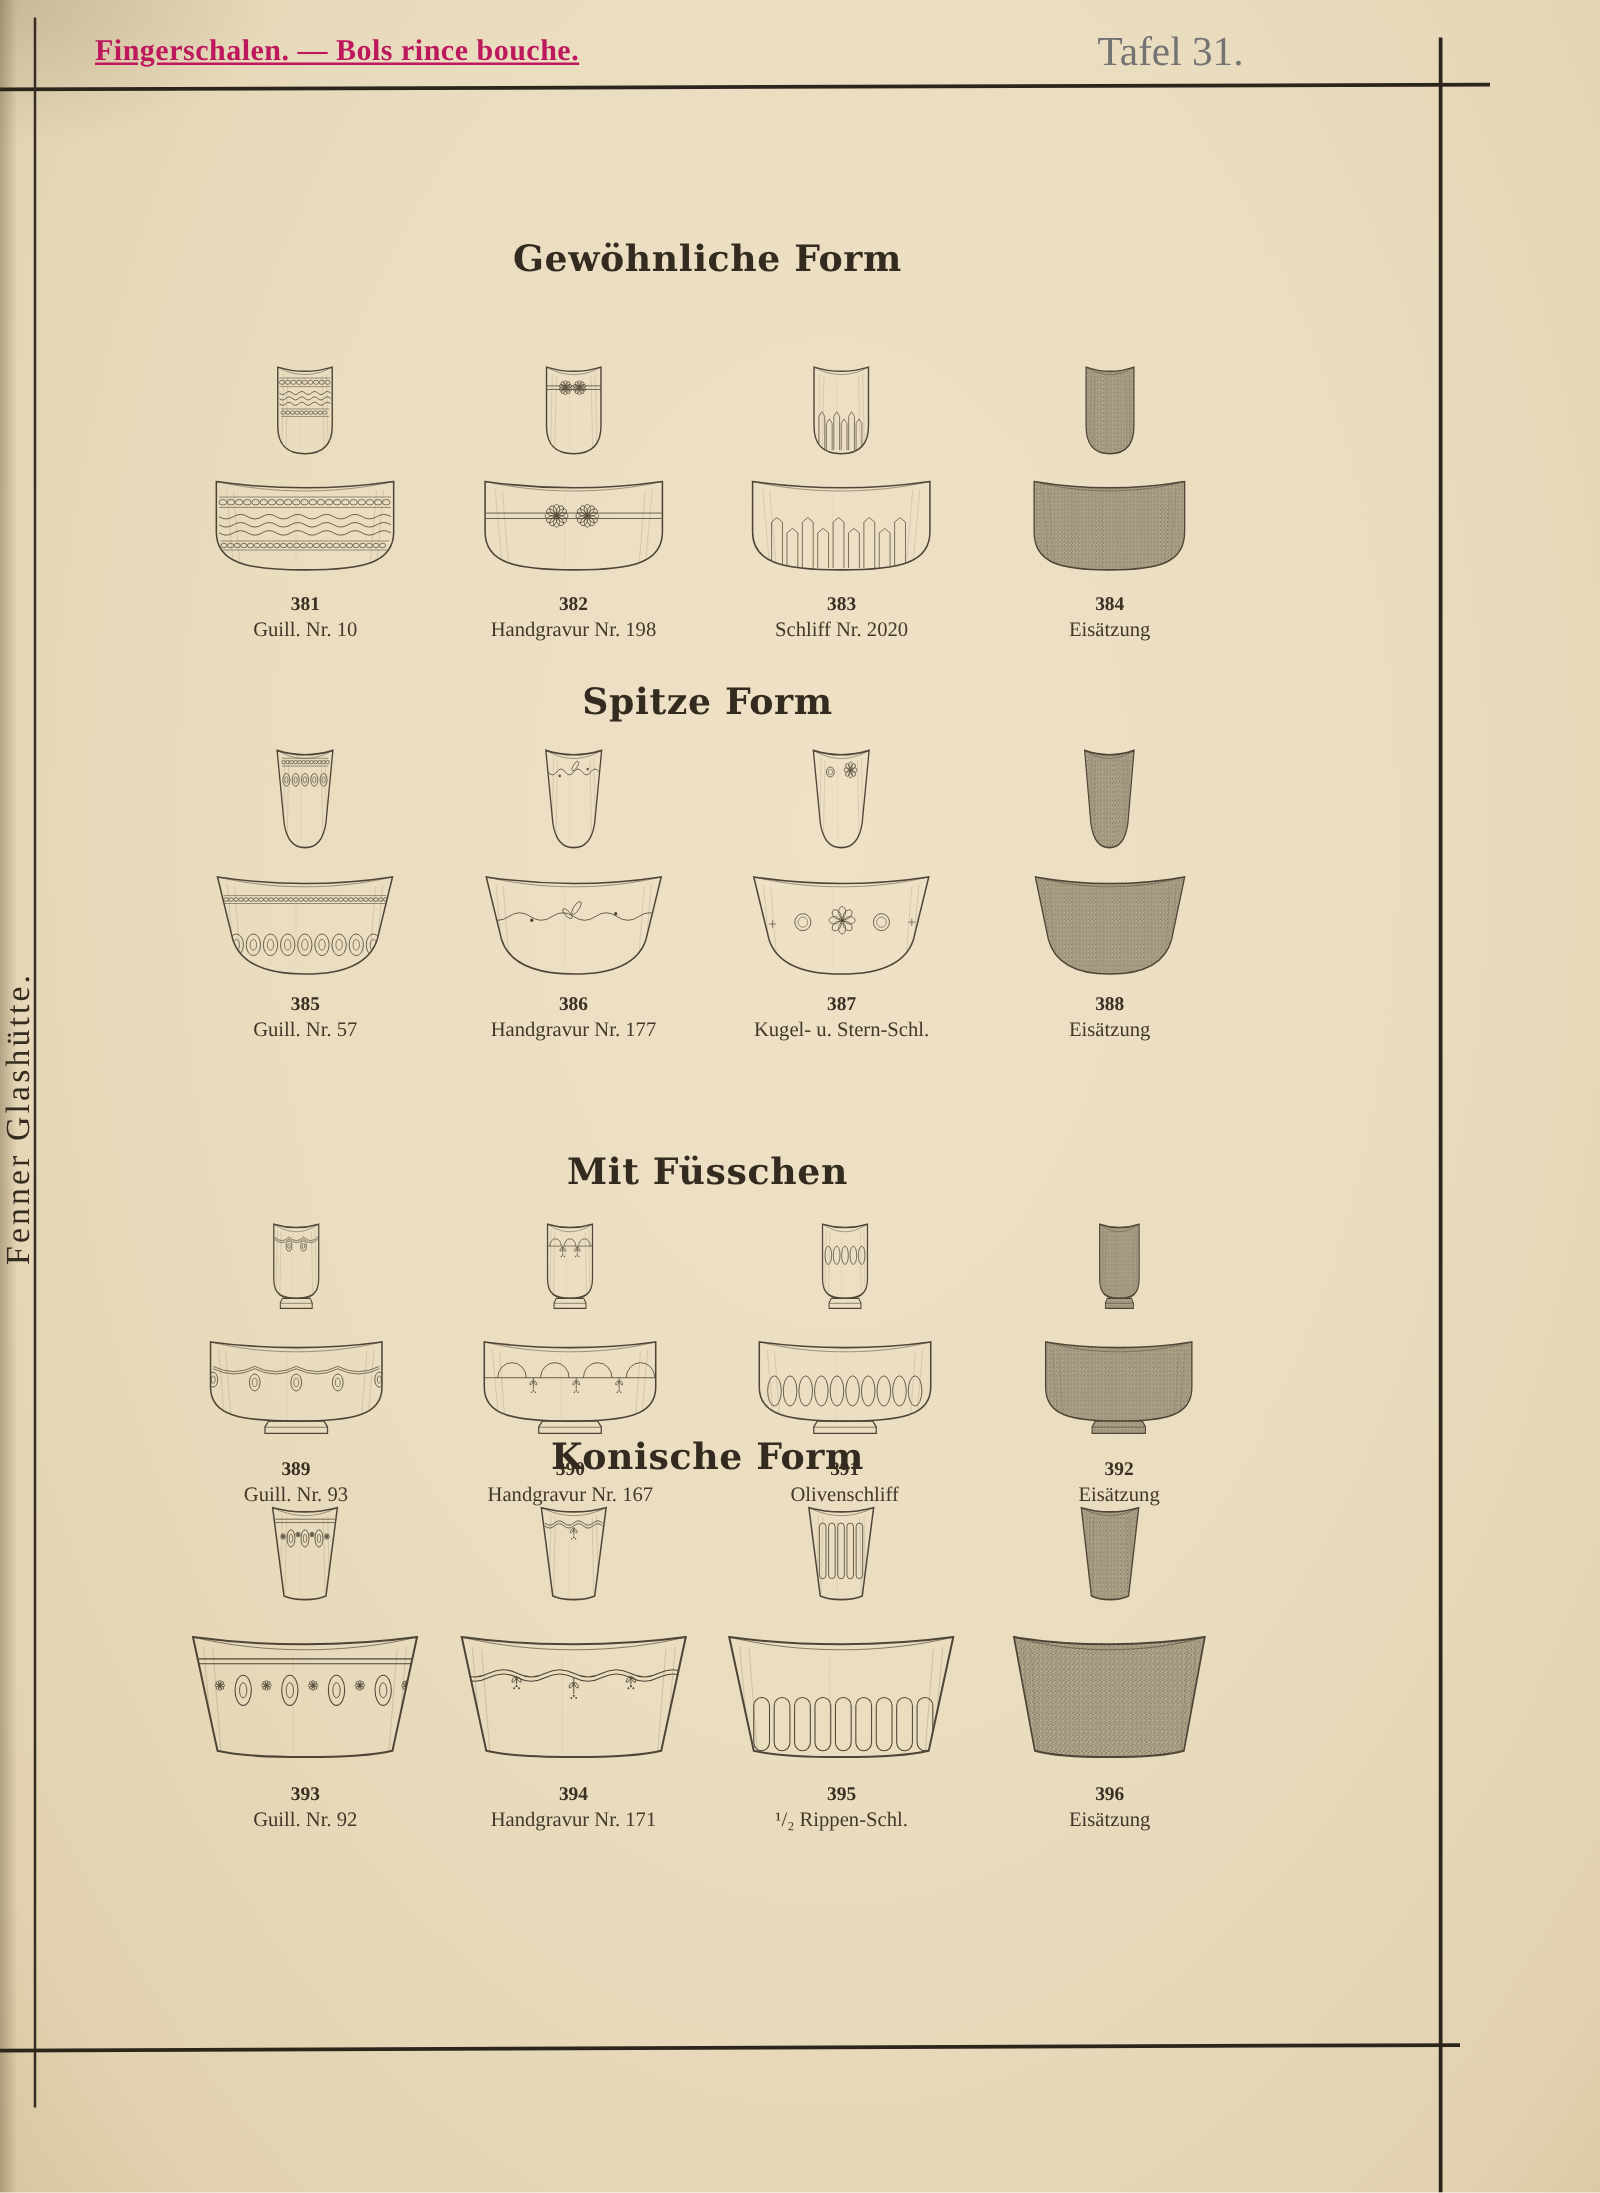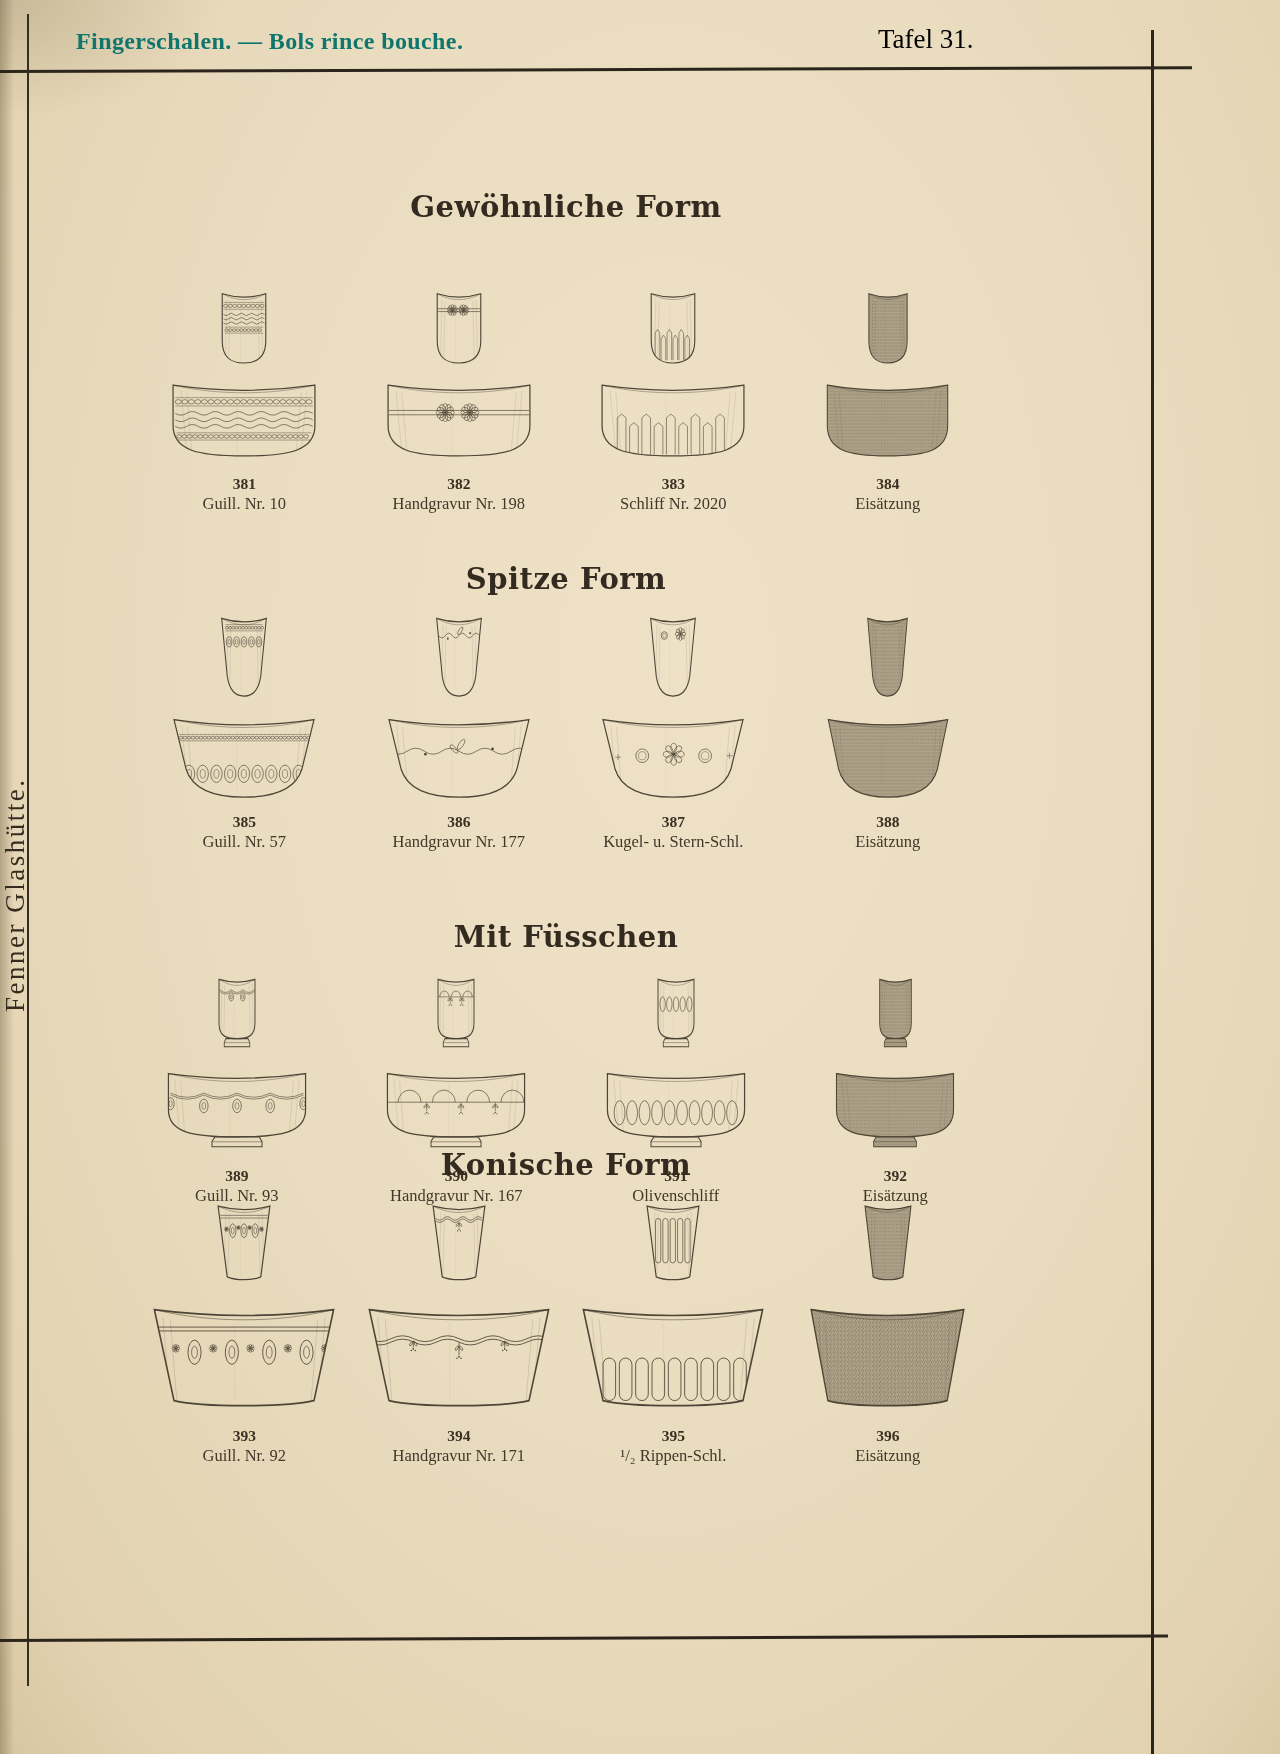--- a/index.html
+++ b/index.html
@@ -15,22 +15,22 @@
     background:radial-gradient(ellipse at 0% 0%, rgba(90,76,46,.20), rgba(90,76,46,0) 70%);}
 
   
   .rule{position:absolute;background:#2b251c;}
   .top-rule{left:0;top:70px;width:1192px;height:3px;transform:rotate(-0.18deg);transform-origin:left center;}
   .bottom-rule{left:0;top:1639px;width:1168px;height:3px;transform:rotate(-0.22deg);transform-origin:left center;}
   .left-rule{left:27px;top:14px;width:2px;height:1672px;background:#352e22;}
   .right-rule{left:1151px;top:30px;width:3px;height:1724px;background:#2b251c;}
 
   
-  .hdr-left{position:absolute;left:76px;top:28px;font-size:24px;font-weight:bold;letter-spacing:.4px;color:#0f766e;}
-  .hdr-right{position:absolute;left:878px;top:24px;font-size:27px;color:#000000;}
+  .hdr-left{position:absolute;left:76px;top:28px;font-size:24px;font-weight:bold;letter-spacing:.4px;color:#be185d;text-decoration:underline;}
+  .hdr-right{position:absolute;left:878px;top:24px;font-size:33px;color:#737373;}
 
   
   .spine{position:absolute;left:-2px;top:596px;height:416px;width:34px;
     writing-mode:vertical-rl;transform:rotate(180deg);
     font-size:27px;letter-spacing:2.5px;color:#352c20;white-space:nowrap;
     display:flex;align-items:center;}
 
   
   .section{position:absolute;left:137px;width:858px;}
   .heading{text-align:center;font-family:"DejaVu Serif", serif;font-weight:700;
@@ -381,21 +381,21 @@
               </g>
               <path d="M7,10 C70,19 140,19 203,10 L203,66 C203,100 170,108 105,108 C40,108 7,100 7,66 Z" fill="none" stroke="#4d4536" stroke-width="1.7"></path>
               <path d="M7,10 C70,24 140,24 203,10" fill="none" stroke="#4d4536" stroke-width="0.8" opacity="0.7"></path>
             </svg>
     </div>
     <div class="num">384</div>
     <div class="cap">Eisätzung</div>
   </div>
       </div>
   </div>
-    <div class="section" style="top: 562px;">
+    <div class="section" style="top: 544px;">
     <div class="heading">Spitze Form</div>
     <div class="row" style="top: 50px; align-items: center;">
         <div class="item">
     <div class="cupbox" style="height: 88px; margin-bottom: 12px;">
       <svg class="cup" width="62" height="88" viewBox="0 0 100 112" preserveAspectRatio="none">
               <defs>
                 <clipPath id="c9">
                   <path d="M14,8 C38,14 62,14 86,8 L77,82 C73,103 61,107 50,107 C39,107 27,103 23,82 Z"></path>
                 </clipPath>
               </defs>

